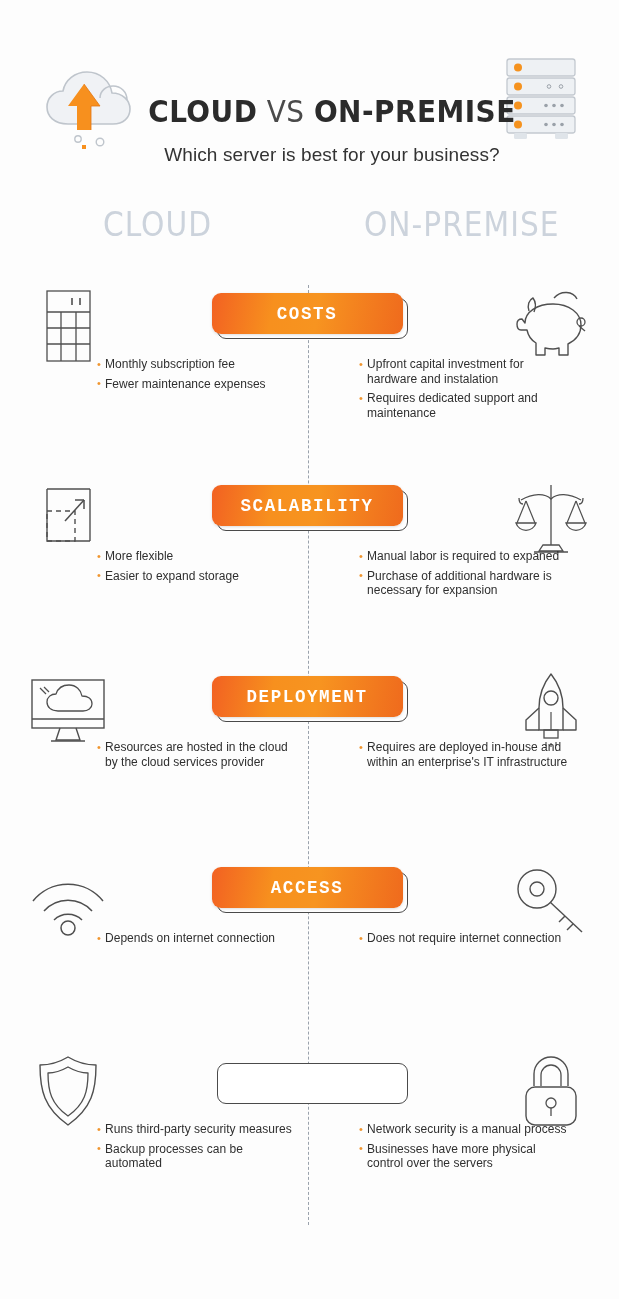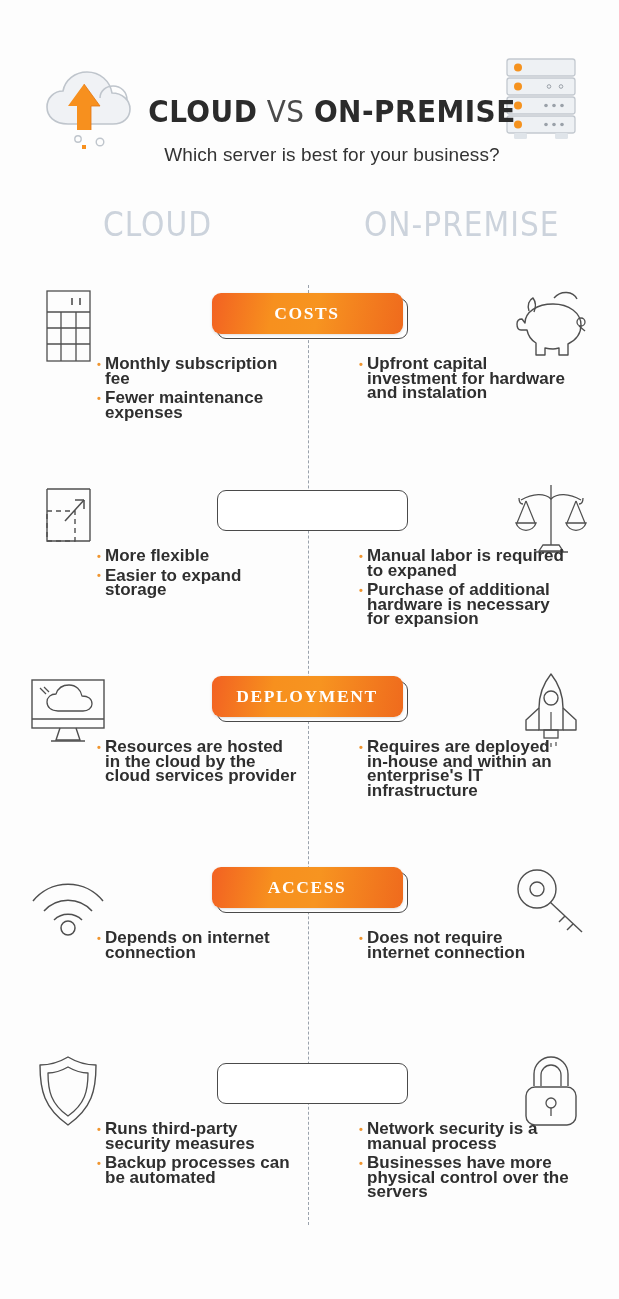--- a/index.html
+++ b/index.html
@@ -134,21 +134,21 @@
     width: 191px;
     height: 41px;
     border-radius: 9px;
     background: linear-gradient(100deg, #f26122 0%, #f7901e 32%, #f79420 55%, #ef6a1d 100%);
     display: flex;
     align-items: center;
     justify-content: center;
     box-shadow: 0 1px 3px rgba(0,0,0,0.14);
   }
   .pill-label {
-    font-family: Liberation Serif, serif;
+    font-family: Liberation Mono, monospace;
     font-size: 17.5px;
     font-weight: 700;
     color: #ffffff;
     letter-spacing: 1.6px;
     white-space: nowrap;
   }
 
   
   .bullets {
     position: absolute;
@@ -157,27 +157,26 @@
   }
   .bullet-col {
     position: absolute;
     top: 0;
   }
   .bullet-col.left  { left: 97px;  width: 200px; }
   .bullet-col.right { left: 359px; width: 210px; }
 
   .bullet {
     position: relative;
-    font-size: 17px;
+    font-size: 12px;
     line-height: 14.6px;
     color: #2f2f2f;
     margin-bottom: 5px;
     padding-left: 8px;
     letter-spacing: 0.02px;
-    font-weight: bold;
   }
   .bullet::before {
     content: "•";
     position: absolute;
     left: 0;
     top: -0.5px;
     color: #f0952e;
     font-size: 11px;
   }
 </style>
@@ -263,20 +262,21 @@
           <span class="pill-label">COSTS</span>
         </div>
       </div>
       <div class="bullets">
         <div class="bullet-col left">
           <div class="bullet">Monthly subscription fee</div>
           <div class="bullet">Fewer maintenance expenses</div>
         </div>
         <div class="bullet-col right">
           <div class="bullet">Upfront capital investment for hardware and instalation</div>
+          <div class="bullet">Requires dedicated support and maintenance</div>
         </div>
       </div>
     </div>
     <div class="section" style="top: 477px;">
       <div class="icon-left">
         <svg viewBox="0 0 96 82" xmlns="http://www.w3.org/2000/svg">
     <path d="M27 12 L27 64 L70 64" fill="none" stroke="#4f4f4f" stroke-width="1.4"></path>
     <path d="M70 12 L70 64" fill="none" stroke="#4f4f4f" stroke-width="1.4"></path>
     <path d="M27 12 L70 12" fill="none" stroke="#4f4f4f" stroke-width="1.4"></path>
     <rect x="27" y="34" width="28" height="30" fill="none" stroke="#4f4f4f" stroke-width="1.4" stroke-dasharray="5 4"></rect>
@@ -295,20 +295,23 @@
     <path d="M13 46 A10.5 10.5 0 0 0 33 46 Z" fill="none" stroke="#4f4f4f" stroke-width="1.3"></path>
     <line x1="73" y1="24" x2="64" y2="46" stroke="#4f4f4f" stroke-width="1.2"></line>
     <line x1="73" y1="24" x2="82" y2="46" stroke="#4f4f4f" stroke-width="1.2"></line>
     <path d="M63 46 A10.5 10.5 0 0 0 83 46 Z" fill="none" stroke="#4f4f4f" stroke-width="1.3"></path>
     <path d="M40 68 L56 68 L60 74 L36 74 Z" fill="none" stroke="#4f4f4f" stroke-width="1.3"></path>
     <line x1="31" y1="75" x2="65" y2="75" stroke="#4f4f4f" stroke-width="1.6"></line>
   </svg>
       </div>
       <div class="pill-wrap">
         <div class="pill-shadow"></div>
+        <div class="pill">
+          <span class="pill-label">SCALABILITY</span>
+        </div>
       </div>
       <div class="bullets">
         <div class="bullet-col left">
           <div class="bullet">More flexible</div>
           <div class="bullet">Easier to expand storage</div>
         </div>
         <div class="bullet-col right">
           <div class="bullet">Manual labor is required to expaned</div>
           <div class="bullet">Purchase of additional hardware is necessary for expansion</div>
         </div>

